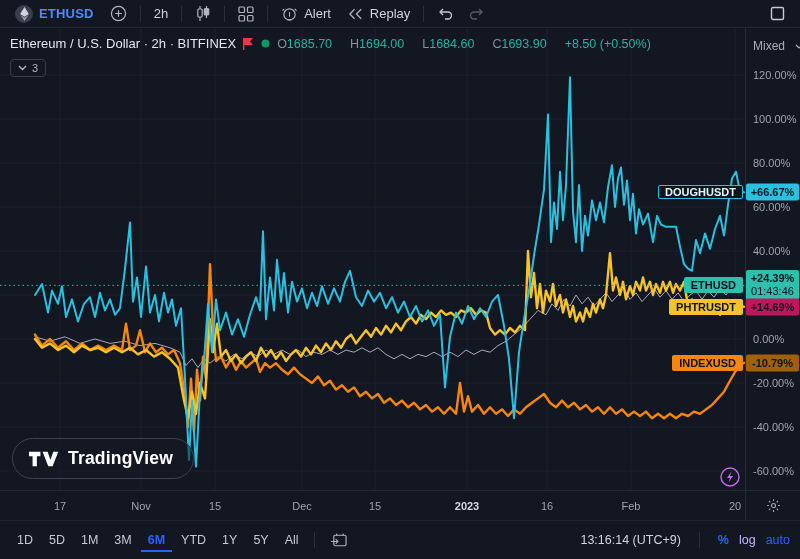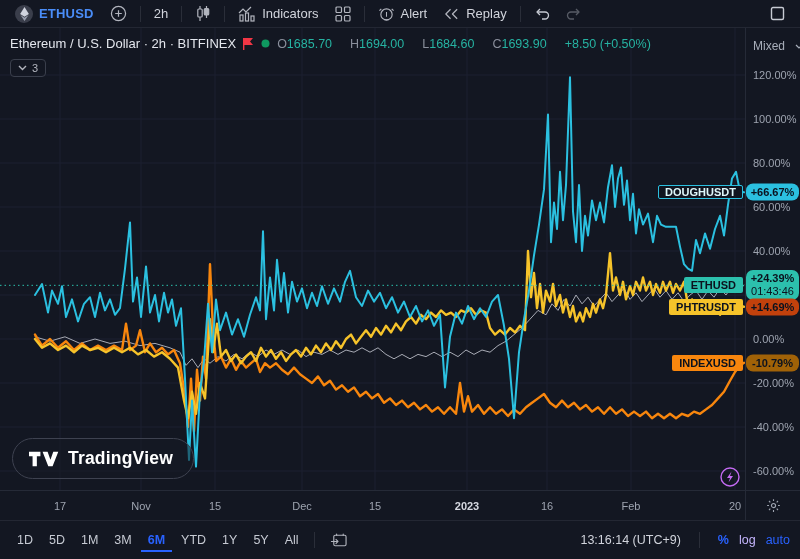--- a/index.html
+++ b/index.html
@@ -21,21 +21,21 @@
   .tb-right { margin-left:auto; display:flex; align-items:center; }
   .icon { display:inline-flex; align-items:center; justify-content:center; }
   svg { display:block; }
   .dim { opacity:.38; }
   
   .content { flex:1 1 auto; display:flex; position:relative; min-height:0; }
   .main { width:745px; position:relative; overflow:hidden; }
   .axis { width:55px; border-left:1px solid #252a37; position:relative; font-size:11px; color:#9ea4b0; }
   .tick { position:absolute; left:7px; white-space:nowrap; }
   .axis-mode { position:absolute; top:11px; left:7px; color:#a8aeba; font-size:12px; display:flex; align-items:center; gap:10px; cursor:pointer; }
-  .vchip { position:absolute; left:0; right:1px; text-align:center; font-size:11px; font-weight:bold; color:#0b121e; border-radius:7px; padding:2px 2px; line-height:13px; }
+  .vchip { position:absolute; left:0; right:1px; text-align:center; font-size:11px; font-weight:bold; color:#0b121e; border-radius:2px; padding:2px 2px; line-height:13px; }
   
   .legend { position:absolute; top:8px; left:10px; display:flex; align-items:center; gap:7px; font-size:13px; z-index:5; }
   .ohlc { display:flex; gap:18px; font-size:12.5px; }
   .ohlc .k { color:#8a8f9c; }
   .ohlc .v { color:#26b3a2; }
   .collapse-chip {
     position:absolute; top:31px; left:10px; z-index:5; display:flex; align-items:center; gap:5px;
     border:1px solid #3a3f4c; border-radius:4px; padding:2px 7px; font-size:11px; color:#b2b5be; cursor:pointer; background:rgba(19,23,34,.5);
   }
   .series-labels { position:absolute; inset:0; pointer-events:none; z-index:4; }
@@ -102,31 +102,20 @@
       <span class="icon">
         <svg width="16" height="17" viewBox="0 0 16 17" fill="none" stroke="#b2b5be" stroke-width="1.2">
             <path d="M5 1v3M5 12v4"></path>
             <rect x="2.8" y="4" width="4.4" height="8" rx="1"></rect>
             <path d="M11.5 1v2.5M11.5 10v3"></path>
             <rect x="9.3" y="3.5" width="4.4" height="6.5" rx="1" fill="#b2b5be"></rect>
           </svg>
       </span>
     </div>
     <div class="tb-sep"></div>
-    <div class="tb-btn">
-      <span class="icon">
-        <svg width="18" height="16" viewBox="0 0 18 16" fill="none" stroke="#b2b5be" stroke-width="1.2">
-            <path d="M1 7l4-4 3 3 5-5"></path>
-            <rect x="2" y="9" width="3" height="6"></rect>
-            <rect x="7.5" y="7" width="3" height="8"></rect>
-            <rect x="13" y="10" width="3" height="5"></rect>
-          </svg>
-      </span>
-      <span>Indicators</span>
-    </div>
     <div class="tb-btn">
       <span class="icon">
         <svg width="16" height="16" viewBox="0 0 16 16" fill="none" stroke="#b2b5be" stroke-width="1.2">
             <rect x="1" y="1" width="5.5" height="5.5" rx="1"></rect>
             <rect x="9.5" y="1" width="5.5" height="5.5" rx="1"></rect>
             <rect x="1" y="9.5" width="5.5" height="5.5" rx="1"></rect>
             <rect x="9.5" y="9.5" width="5.5" height="5.5" rx="1"></rect>
           </svg>
       </span>
     </div>
@@ -279,21 +268,21 @@
           <div class="tick" style="top: 173px;">60.00%</div>
           <div class="tick" style="top: 217px;">40.00%</div>
           <div class="tick" style="top: 305px;">0.00%</div>
           <div class="tick" style="top: 349px;">-20.00%</div>
           <div class="tick" style="top: 393px;">-40.00%</div>
           <div class="tick" style="top: 437px;">-60.00%</div>
         </div>
       <div id="axis-chips">
           <div class="vchip" style="background: rgb(43, 192, 224); top: 164.326px; transform: translateY(-50%);">+66.67%</div>
           <div class="vchip" style="background: rgb(44, 192, 173); top: 257.342px; transform: translateY(-50%);">+24.39%<div style="font-weight: normal;">01:43:46</div></div>
-          <div class="vchip" style="background: #c2410c; top: 278.682px; transform: translateY(-50%);">+14.69%</div>
+          <div class="vchip" style="background: #be185d; top: 278.682px; transform: translateY(-50%);">+14.69%</div>
           <div class="vchip" style="background: #a16207; top: 334.738px; transform: translateY(-50%);">-10.79%</div>
         </div>
     </div>
   </div>
 
   <div class="timeaxis">
     <div class="ta-main" id="ta-labels">
         <div class="ta-label" style="left: 60px;">17</div>
         <div class="ta-label" style="left: 141px;">Nov</div>
         <div class="ta-label" style="left: 215px;">15</div>

